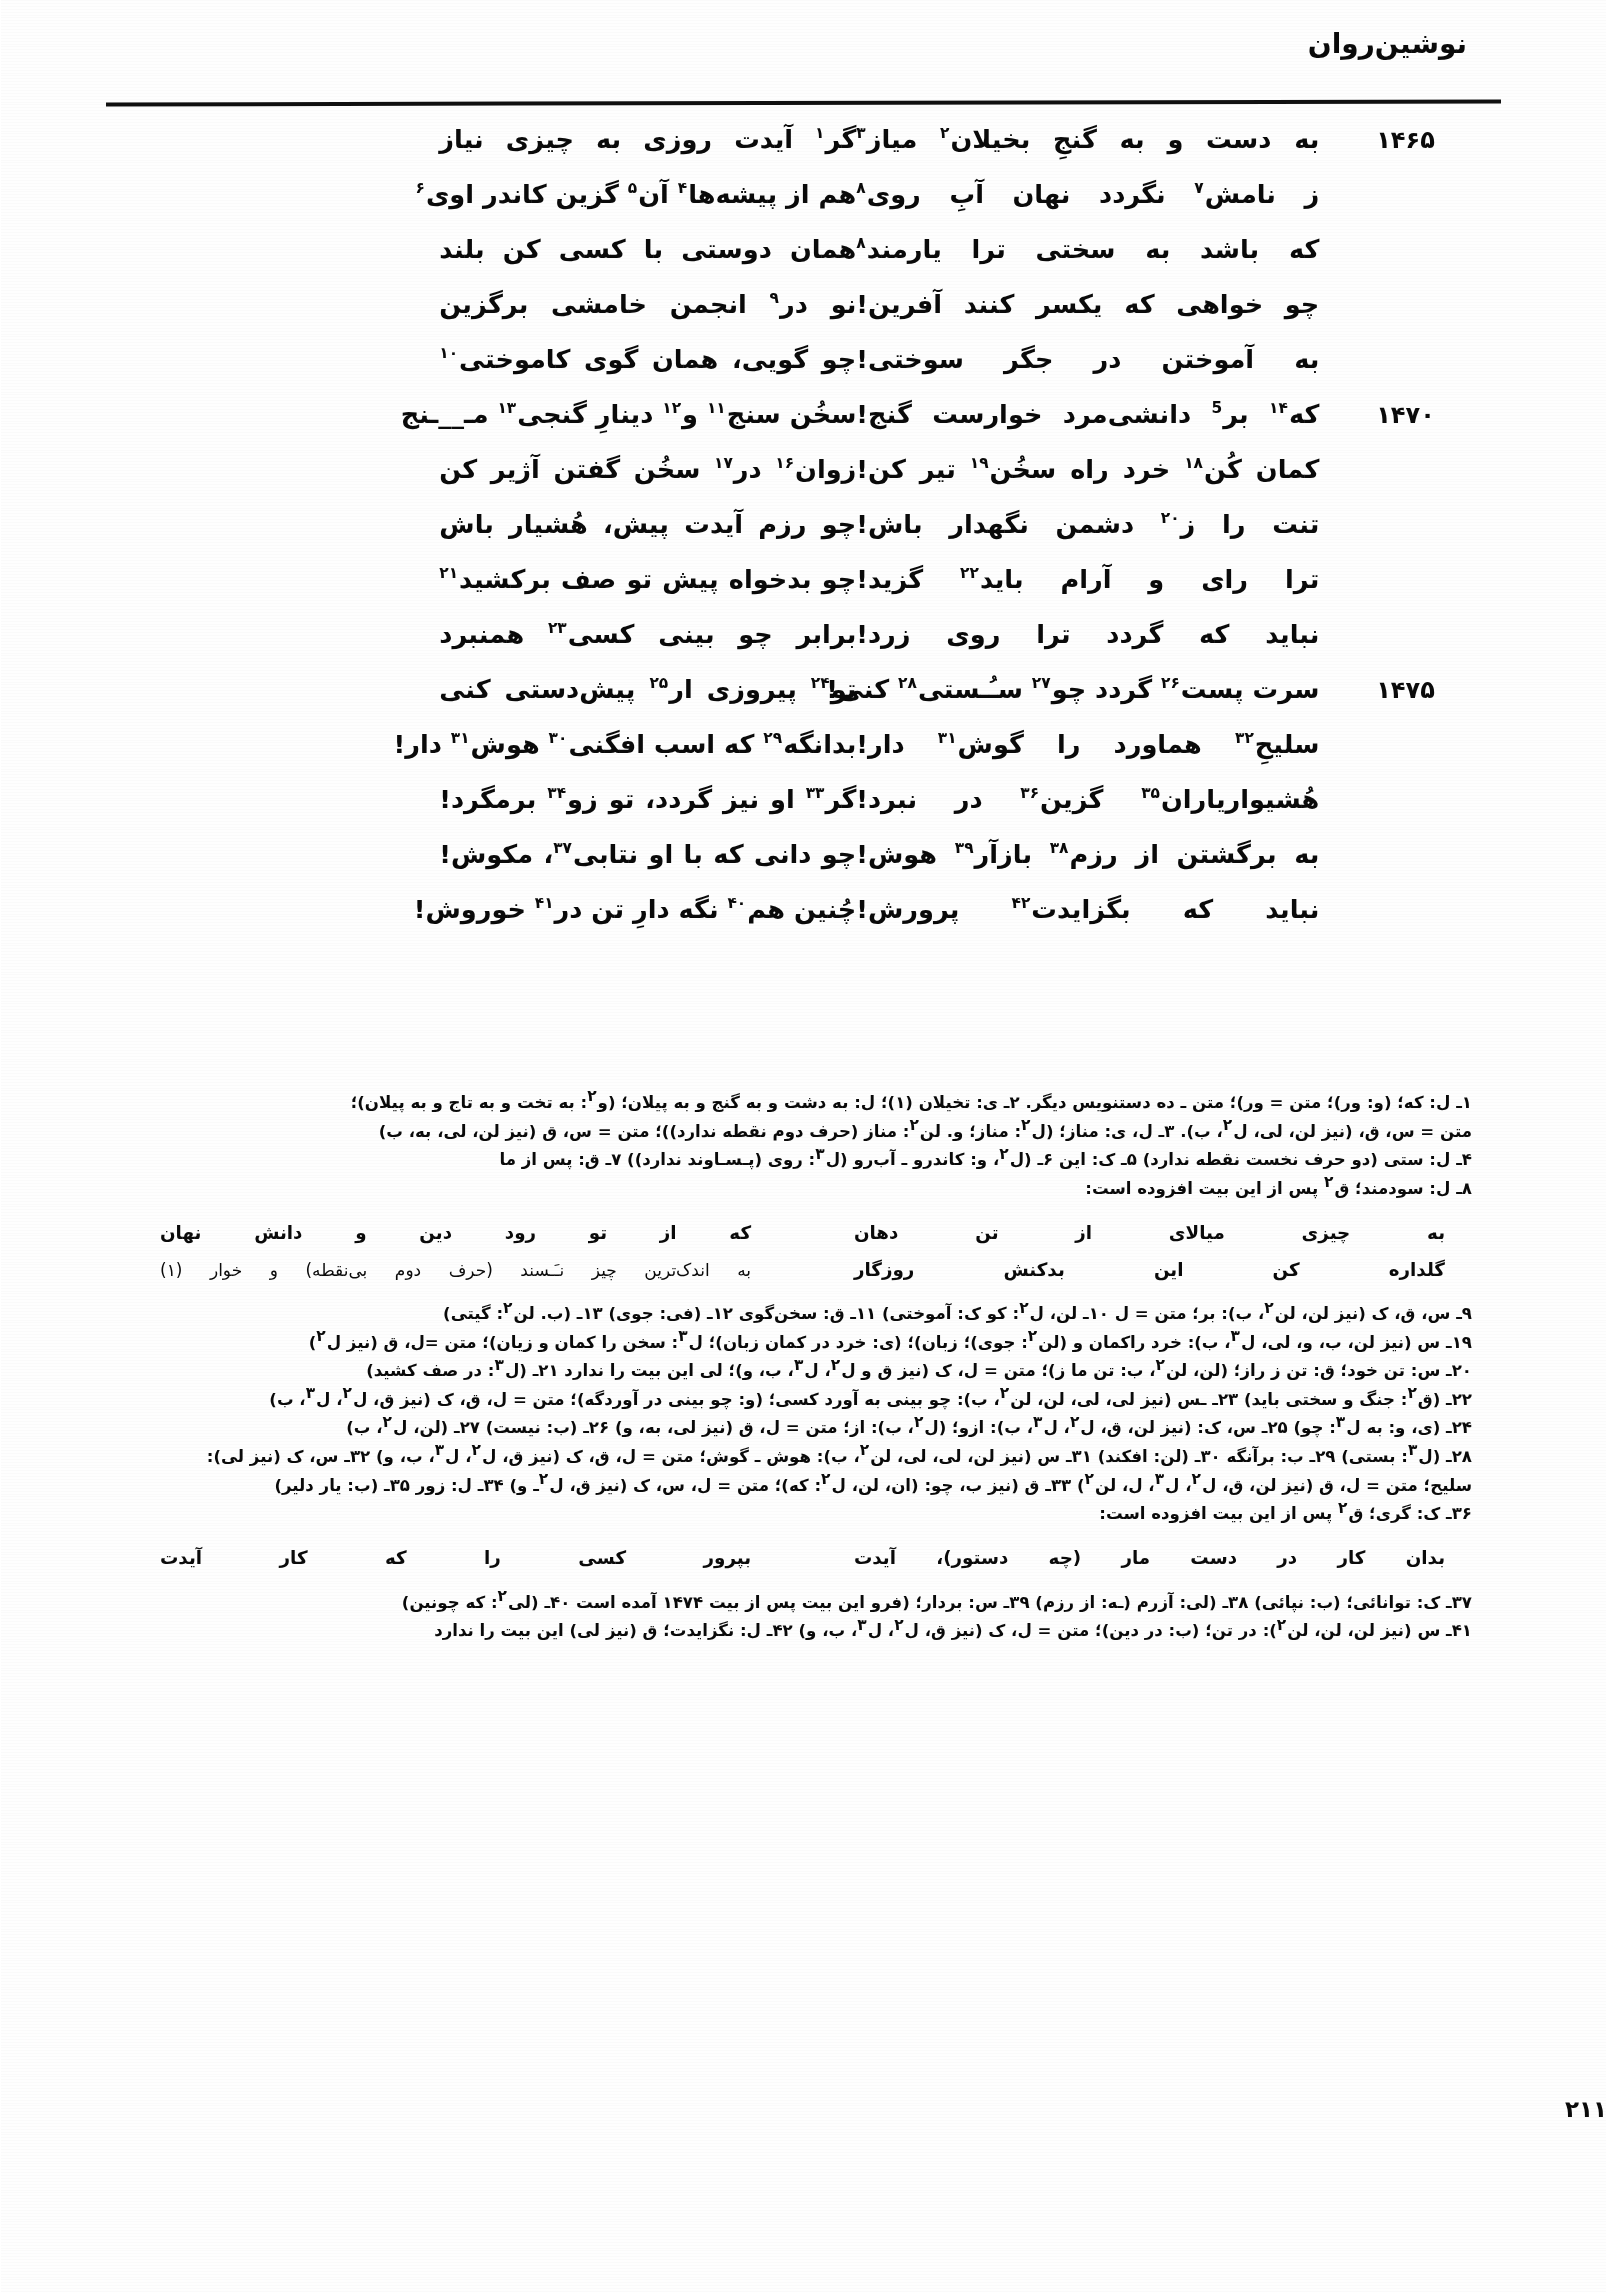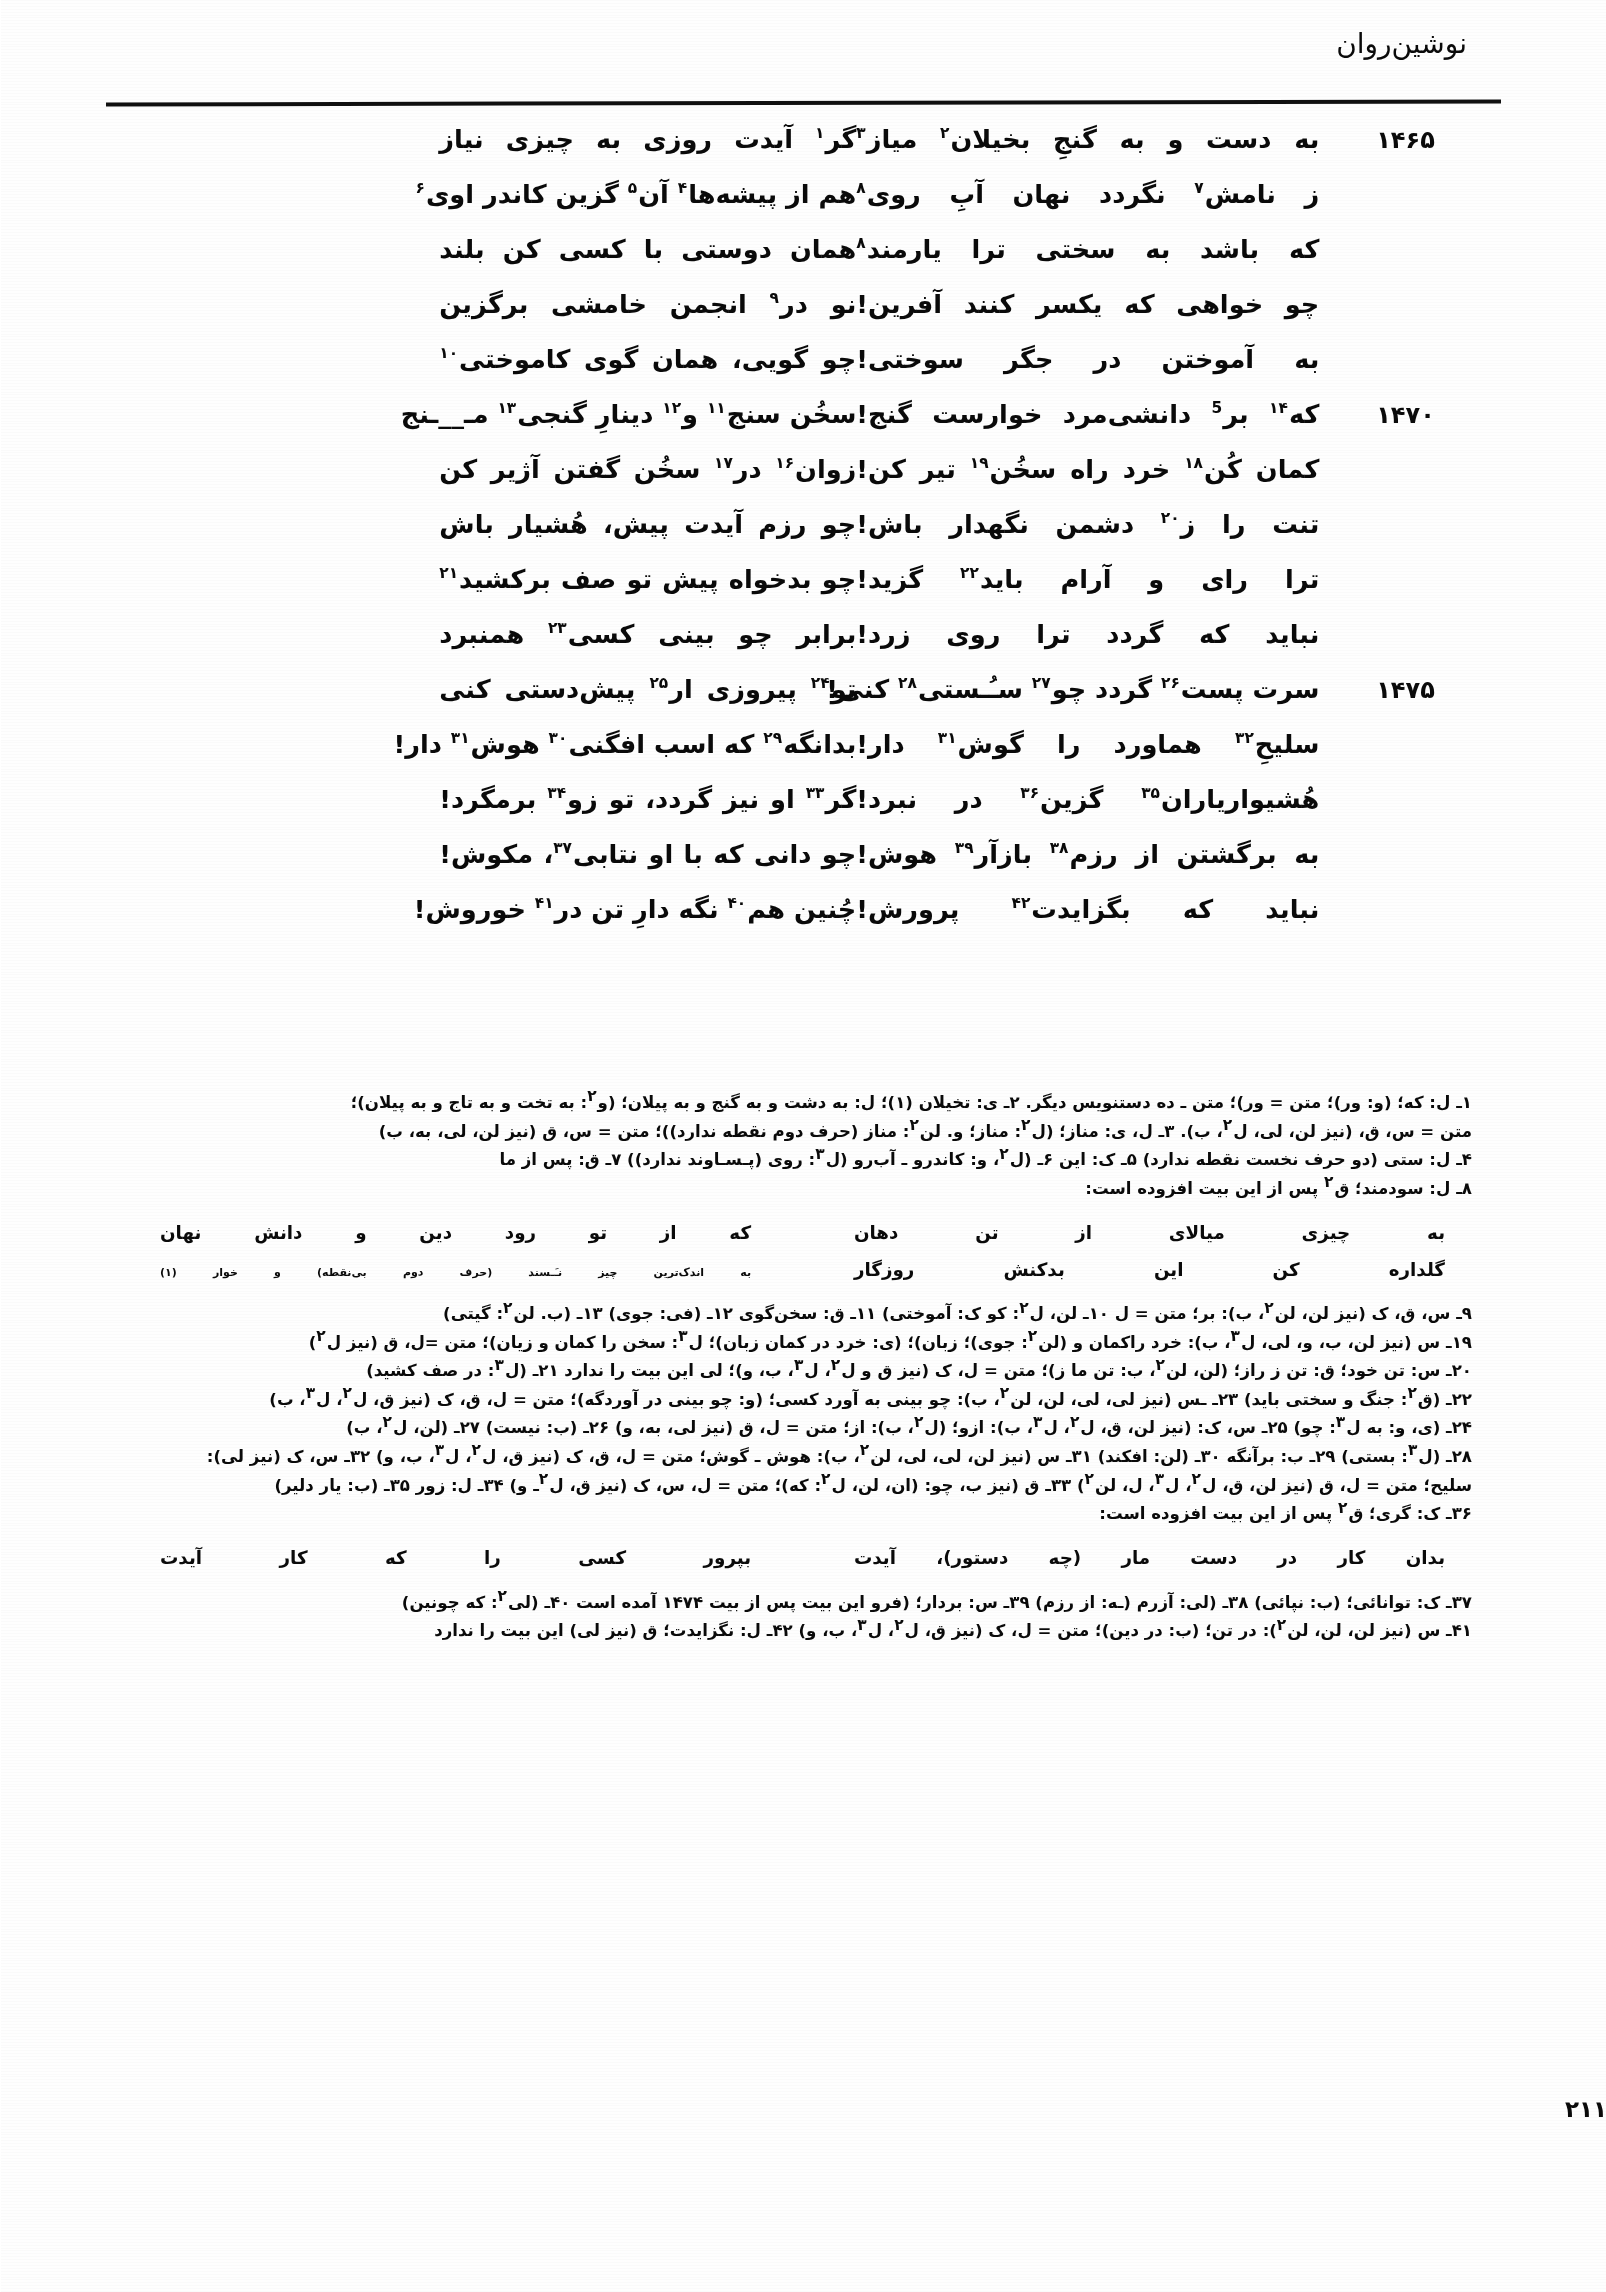--- a/index.html
+++ b/index.html
@@ -12,21 +12,21 @@
   }
   .page{
     position:absolute;inset:0;
     background:#fefefe;
   }
 
   
   .runhead{
     position:absolute;
     top:27px;right:140px;
-    font-size:28px;font-weight:normal;
+    font-size:28px;font-weight:bold;
     letter-spacing:-0.5px;
     white-space:nowrap;
   }
   .rule{
     position:absolute;
     top:101px;left:106px;right:106px;
     height:3.9px;background:#111;
     transform:rotate(-0.12deg);
   }
 
@@ -93,21 +93,21 @@
     justify-content:space-between;
     align-items:baseline;
     height:37px;
   }
   .ic-h{
     width:46%;
     text-align:justify;
     text-align-last:justify;
     direction:rtl;
   }
-  .ic-note{font-size:11px;font-weight:bold;}
+  .ic-note{font-size:17px;font-weight:normal;}
 
   
   .folio{
     position:absolute;
     bottom:170px;left:0;right:0;
     text-align:right;
     font-size:23px;font-weight:bold;
   }
 
   

